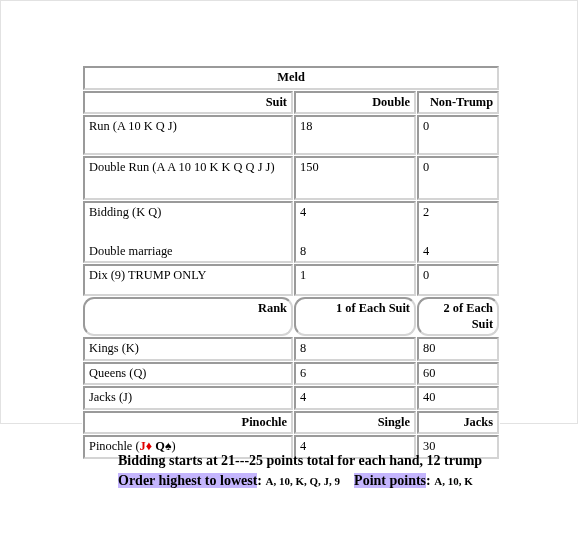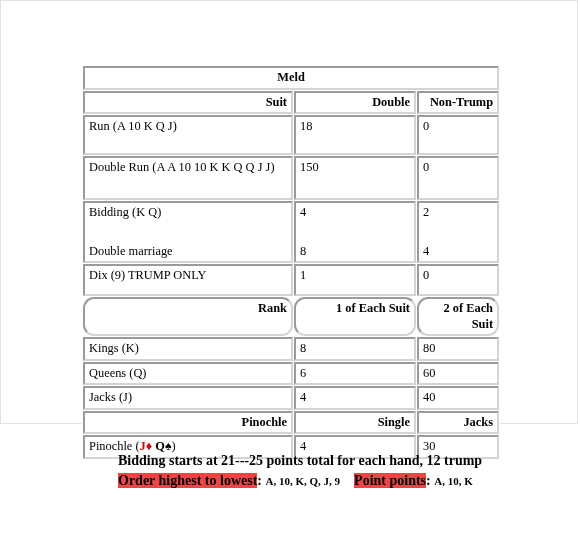--- a/index.html
+++ b/index.html
@@ -89,21 +89,21 @@
     width: 430px;
   }
   .foot-line {
     font-weight: bold;
     font-size: 14px;
     line-height: 1.45;
     white-space: nowrap;
     margin-left: 36px;
   }
   .hl {
-    background: #ef4444;
+    background: #c4b5fd;
   }
   .small-caps-run {
     font-size: 11px;
     font-weight: bold;
   }
   .spacer-gap { display: inline-block; width: 14px; }
 </style>
 </head>
 <body>
 

